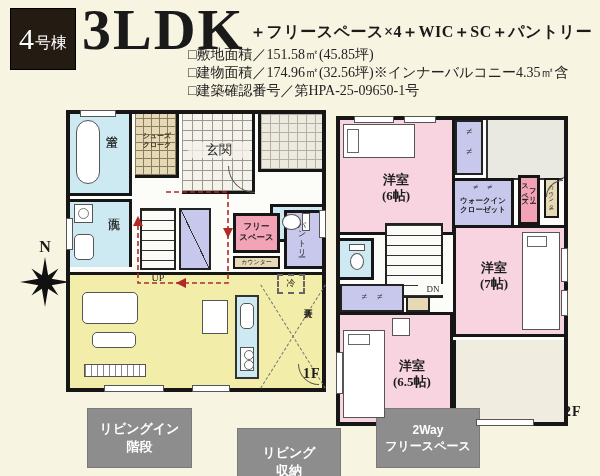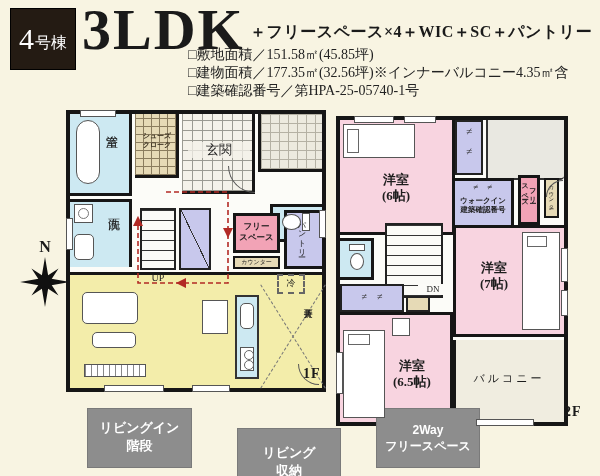--- a/index.html
+++ b/index.html
@@ -83,22 +83,22 @@
 <div class="canvas">
 
   <div class="abs badge4">
     <span class="num">4</span>
     <span class="suf">号棟</span>
   </div>
   <div class="abs title3ldk">3LDK</div>
   <div class="abs subtitle">＋フリースペース×4＋WIC＋SC＋パントリー</div>
   <div class="abs details">
     <div>□敷地面積／151.58㎡(45.85坪)</div>
-    <div>□建物面積／177.35㎡(32.56坪)※インナーバルコニー4.35㎡含</div>
-    <div>□建築確認番号／第HPA-25-05740-1号</div>
+    <div>□建物面積／174.96㎡(32.56坪)※インナーバルコニー4.35㎡含</div>
+    <div>□建築確認番号／第HPA-25-09650-1号</div>
   </div>
 
   <div class="abs compass-n">N</div>
   <svg class="abs compass-star" width="52" height="52" viewBox="0 0 100 100">
     <polygon points="50,2 57,43 98,50 57,57 50,98 43,57 2,50 43,43" fill="#111"></polygon>
     <polygon points="76,24 59,50 76,76 50,59 24,76 41,50 24,24 50,41" fill="#111"></polygon>
   </svg>
 
   <div class="abs plan f1">
 
@@ -187,21 +187,21 @@
 
     <div class="room lav ml" style="left:115px;top:0;width:28px;height:55px;border:2px solid #222;text-align:center;font-size:11px;line-height:1.8;color:#333;">≠
 ≠</div>
 
     <div class="room void" style="left:146px;top:0;width:78px;height:60px;border-left:2px solid #333;border-bottom:2px solid #333;border-radius:0 0 4px 0;"></div>
     <div class="arc" style="left:206px;top:60px;width:16px;height:16px;border-left:1.3px solid #555;border-top:1.3px solid #555;border-radius:100% 0 0 0;"></div>
 
     <div class="room lav w3" style="left:112px;top:58px;width:62px;height:50px;"></div>
     <div class="rlabel" style="left:112px;top:62px;width:62px;font-size:9px;color:#333;">≠　≠</div>
     <div class="rlabel" style="left:112px;top:76px;width:62px;font-size:7.5px;font-weight:bold;">ウォークイン
-建築確認番号</div>
+クローゼット</div>
 
     <div class="room salmon" style="left:178px;top:55px;width:22px;height:50px;border:3px solid #161616;"></div>
     <div class="rlabel vt" style="left:180px;top:59px;font-size:7px;font-weight:bold;line-height:1.1;">フリー
 スペース</div>
     <div class="room beige" style="left:204px;top:58px;width:15px;height:40px;border:2px solid #161616;"></div>
     <div class="rlabel vt" style="left:208px;top:61px;font-size:5.5px;">カウンター</div>
 
     <div class="room stairs" style="left:45px;top:103px;width:58px;height:75px;"></div>
     <div class="rlabel" style="left:78px;top:164px;width:30px;font-size:9px;background:#fcfcf8;">DN</div>
 
@@ -223,31 +223,30 @@
 (6.5帖)</div>
 
     <div class="room pink" style="left:113px;top:105px;width:111px;height:112px;border-left:3px solid #161616;border-bottom:3px solid #161616;border-top:3px solid #161616;"></div>
     <div class="furn bed" style="left:182px;top:112px;width:38px;height:98px;">
       <span class="pillow" style="left:4px;top:3px;width:20px;height:11px;"></span>
     </div>
     <div class="rlabel" style="left:125px;top:140px;width:58px;font-size:13px;font-weight:bold;">洋室
 (7帖)</div>
 
     <div class="room" style="left:113px;top:220px;width:111px;height:82px;background:#f0ede0;border-left:3px solid #161616;"></div>
-    <div class="rlabel" style="left:118px;top:252px;width:102px;font-size:11px;letter-spacing:3px;">バルコニー</div>
 
     <div class="win" style="left:14px;top:-4px;width:38px;height:5px;"></div>
     <div class="win" style="left:64px;top:-4px;width:30px;height:5px;"></div>
     <div class="win" style="right:-4px;top:128px;width:5px;height:32px;"></div>
     <div class="win" style="right:-4px;top:170px;width:5px;height:24px;"></div>
     <div class="win" style="left:-4px;top:232px;width:5px;height:40px;"></div>
     <div class="win" style="left:136px;bottom:-4px;width:56px;height:5px;"></div>
   </div>
   <div class="abs floor-tag" style="left:564px;top:404px;">2F</div>
 
-  <div class="abs bbadge" style="left:87px;top:408px;width:105px;height:60px;font-family:Liberation Mono, monospace;">リビングイン
+  <div class="abs bbadge" style="left:87px;top:408px;width:105px;height:60px;">リビングイン
 階段</div>
   <div class="abs bbadge" style="left:237px;top:428px;width:104px;height:68px;">リビング
 収納</div>
   <div class="abs bbadge" style="left:376px;top:408px;width:104px;height:60px;font-size:12px;">2Way
 フリースペース</div>
 
 </div>
 
 </body></html>

